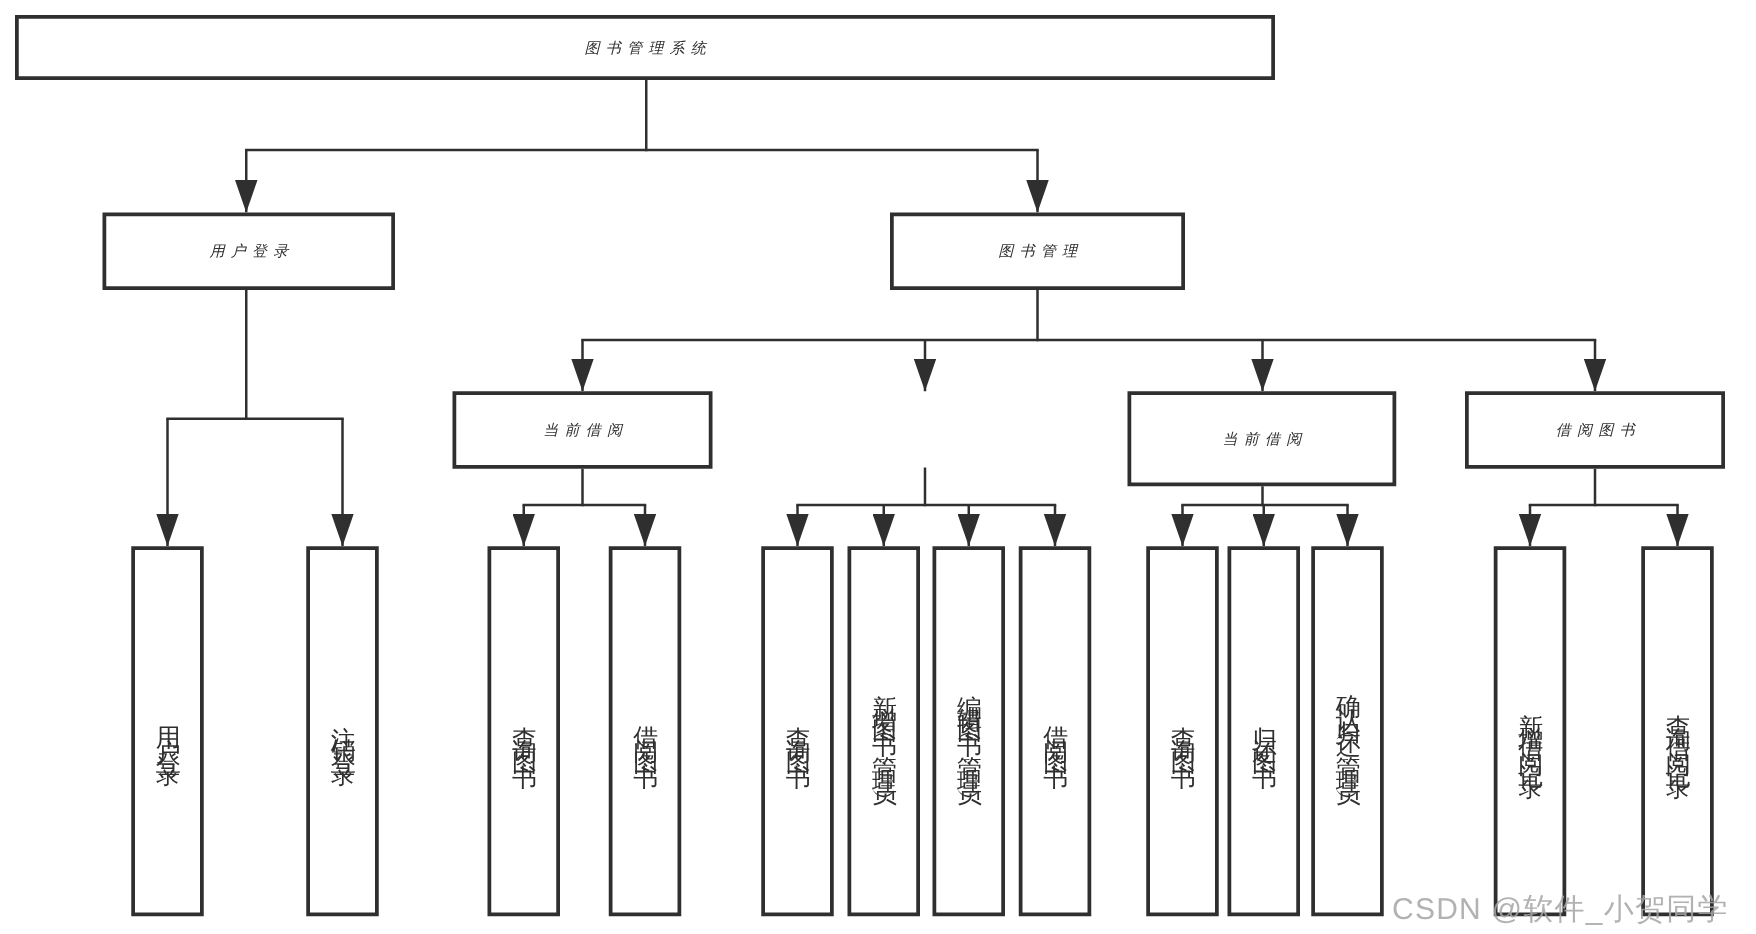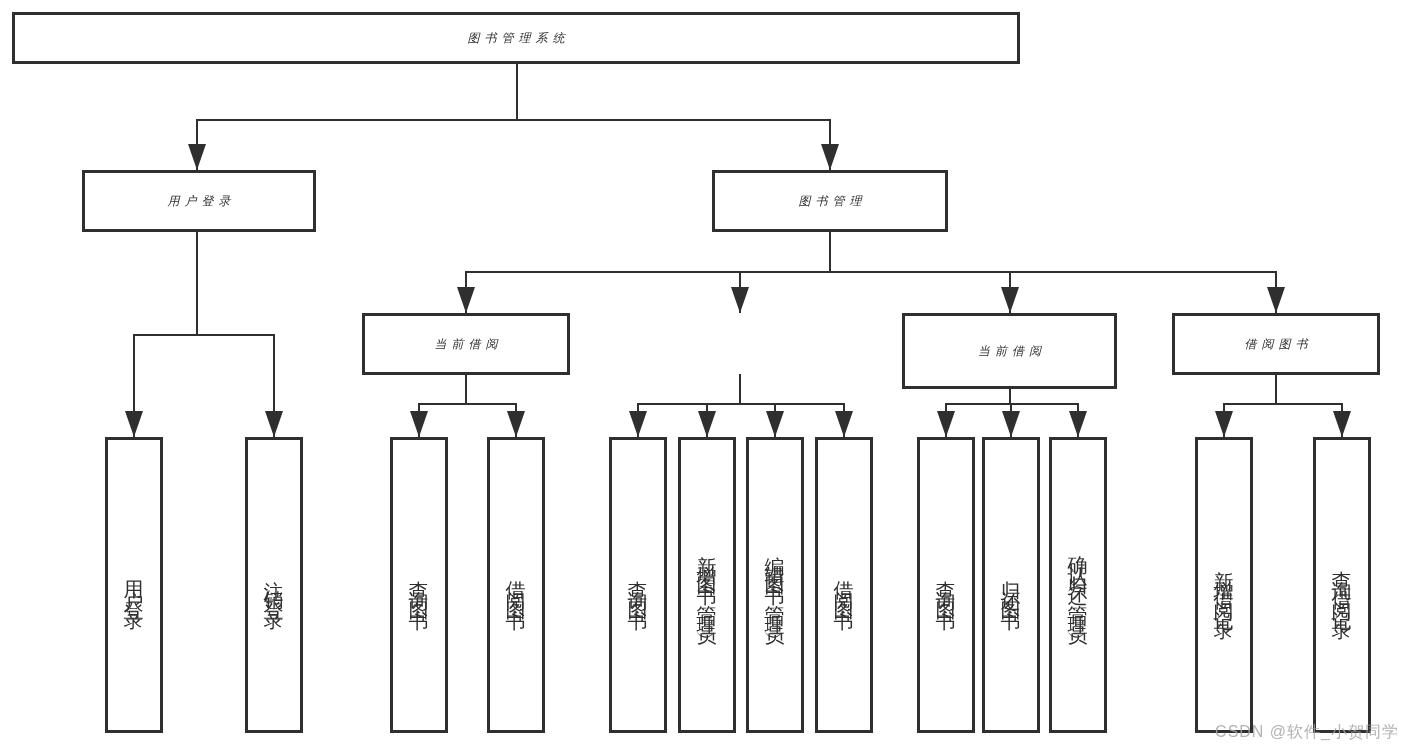--- a/index.html
+++ b/index.html
@@ -14,22 +14,22 @@
     border:3px solid #2f2f2f;display:flex;align-items:center;justify-content:center;
     z-index:2;color:#2f2f2f;
   }
   .box.h{font-size:12px;letter-spacing:5px;text-indent:5px;font-style:italic;}
   .box.v{
     writing-mode:vertical-rl;text-orientation:mixed;
     font-size:20px;letter-spacing:10px;line-height:1;
   }
   .root{font-size:20px;}
   .watermark{
-    position:absolute;right:6px;bottom:4px;z-index:3;
-    font-size:16px;letter-spacing:1px;color:rgba(165,165,165,0.85);
+    position:absolute;right:22px;bottom:4px;z-index:3;
+    font-size:24px;letter-spacing:1px;color:rgba(165,165,165,0.85);
     white-space:nowrap;pointer-events:none;
   }
 </style>
 </head>
 <body>
 
 <div class="canvas">
 
   <svg class="wires" width="1405" height="747" aria-hidden="true">
     <defs>

